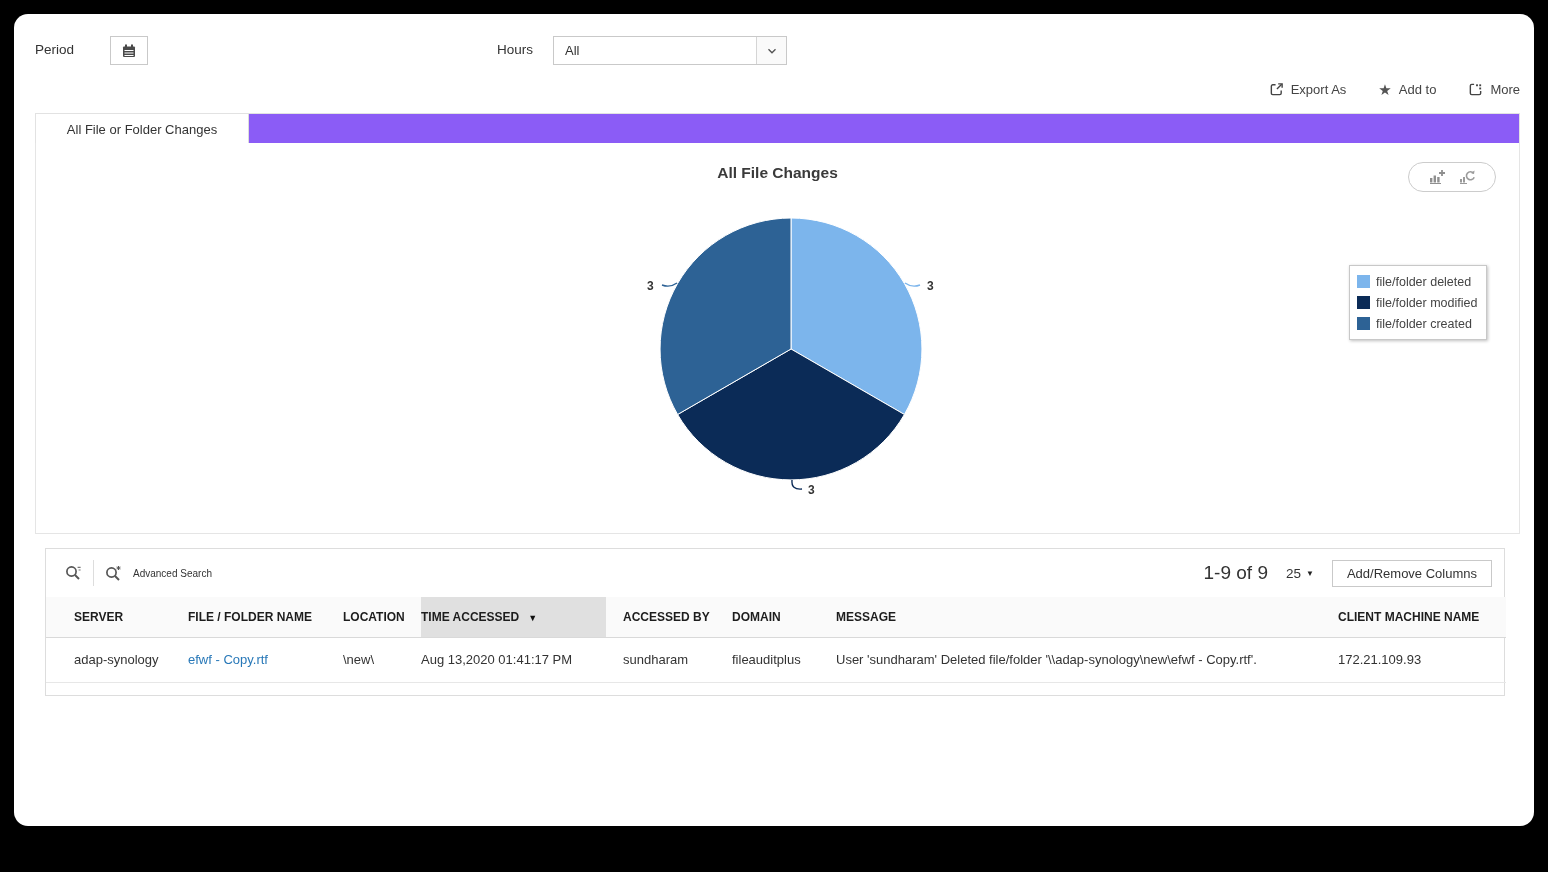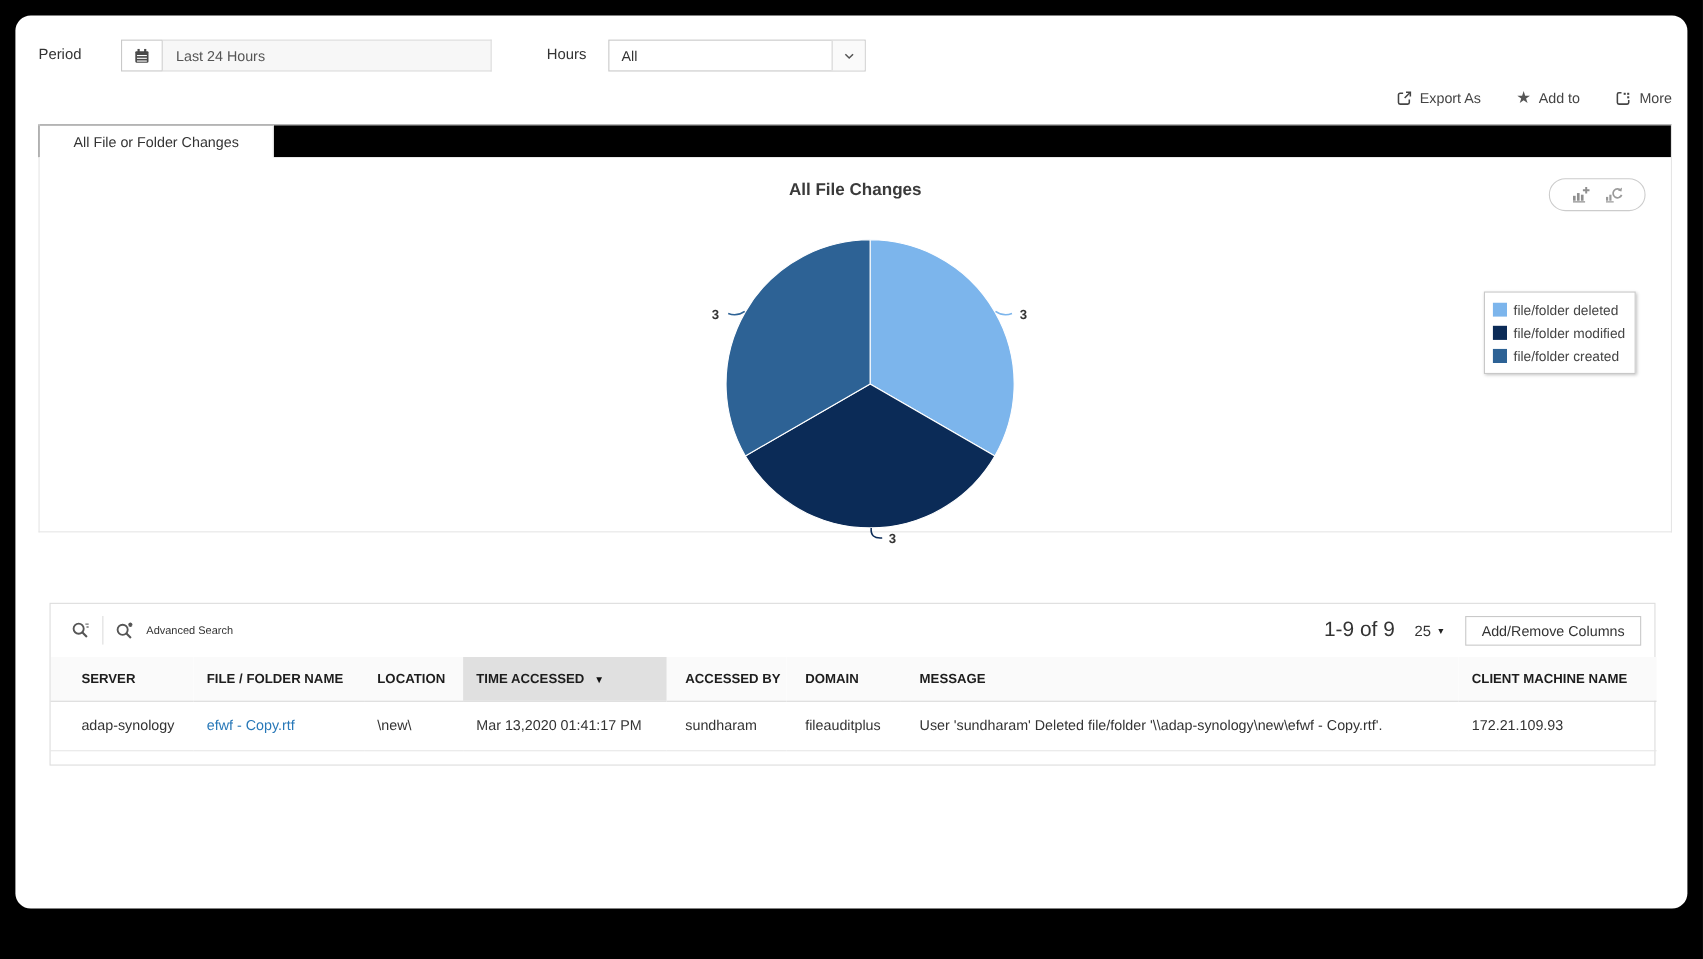--- a/index.html
+++ b/index.html
@@ -16,25 +16,25 @@
   .hours-select { position:absolute; left:539px; top:22px; width:234px; height:29px; background:#fff; border:1px solid #c9c9c9; cursor:pointer; }
   .hours-value { position:absolute; left:11px; top:6px; font-size:13px; color:#333; }
   .hours-chevron { position:absolute; right:0; top:0; width:30px; height:100%; border-left:1px solid #d5d5d5; background:#fafafa; display:flex; align-items:center; justify-content:center; }
 
   
   .actions { position:absolute; right:14px; top:62px; height:26px; display:flex; align-items:center; gap:32px; }
   .action { display:flex; align-items:center; gap:7px; font-size:13px; color:#444; cursor:pointer; }
   .star { font-size:15px; color:#555; line-height:1; }
 
   
-  .tabstrip { position:absolute; left:21px; top:99px; width:1485px; height:30px; background:#000000; border:1px solid #e2e2e2; border-bottom:none; }
+  .tabstrip { position:absolute; left:21px; top:99px; width:1485px; height:30px; background:#8b5cf6; border:1px solid #e2e2e2; border-bottom:none; }
   .tab { position:absolute; left:0; top:0; width:213px; height:30px; background:#fff; border-right:1px solid #ddd; display:flex; align-items:center; justify-content:center; font-size:13px; color:#333; cursor:pointer; }
 
   
-  .chart-panel { position:absolute; left:21px; top:129px; width:1485px; height:341px; background:#fff; border:1px solid #e5e5e5; border-top:none; }
+  .chart-panel { position:absolute; left:21px; top:129px; width:1485px; height:391px; background:#fff; border:1px solid #e5e5e5; border-top:none; }
   .chart-title { position:absolute; left:0; top:21px; width:100%; text-align:center; font-size:15.5px; font-weight:bold; color:#3a3a3a; }
   .chart-tools { position:absolute; right:23px; top:19px; width:88px; height:30px; border:1px solid #ccc; border-radius:15px; display:flex; align-items:center; justify-content:center; gap:12px; background:#fff; }
   .chart-tools .tool { cursor:pointer; display:flex; align-items:center; }
   .pie-svg { position:absolute; left:0; top:0; }
   .legend { position:absolute; left:1313px; top:122px; background:#fff; border:1px solid #c8c8c8; box-shadow:1px 1px 3px rgba(0,0,0,.25); padding:5px 9px 5px 7px; }
   .legend-item { display:flex; align-items:center; gap:6px; height:21px; font-size:12.5px; color:#444; cursor:pointer; }
 
   
   .table-card { position:absolute; left:31px; top:534px; width:1460px; height:148px; border:1px solid #ddd; background:#fff; }
   .grid-toolbar { position:absolute; left:0; top:0; width:100%; height:48px; display:flex; align-items:center; }
@@ -47,21 +47,21 @@
   .caret { font-size:8px; color:#222; }
   .addrem-btn { height:27px; border:1px solid #c9c9c9; background:#fff; font-size:13px; color:#333; padding:0 14px; cursor:pointer; font-family:"Liberation Sans", sans-serif; }
 
   table.grid { width:100%; border-collapse:collapse; table-layout:fixed; position:absolute; top:48px; left:0; }
   .grid th { height:40px; font-size:12px; color:#1d1d1d; text-align:left; font-weight:bold; background:#fafafa; border-bottom:1px solid #d9d9d9; white-space:nowrap; overflow:hidden; cursor:pointer; }
   .grid th.sorted { background:#e0e0e0; }
   .grid td { height:45px; font-size:13px; color:#333; border-bottom:1px solid #e7e7e7; white-space:nowrap; overflow:hidden; }
   .grid th:nth-child(1), .grid td:nth-child(1) { width:130px; padding-left:28px; }
   .grid th:nth-child(2), .grid td:nth-child(2) { width:155px; padding-left:12px; }
   .grid th:nth-child(3), .grid td:nth-child(3) { width:90px;  padding-left:12px; }
-  .grid th:nth-child(4), .grid td:nth-child(4) { width:185px; padding-left:12px; }
+  .grid th:nth-child(4), .grid td:nth-child(4) { width:185px; padding-left:0; }
   .grid th:nth-child(5), .grid td:nth-child(5) { width:109px; padding-left:17px; }
   .grid th:nth-child(6), .grid td:nth-child(6) { width:104px; padding-left:17px; }
   .grid th:nth-child(7), .grid td:nth-child(7) { width:507px; padding-left:17px; }
   .grid th:nth-child(8), .grid td:nth-child(8) { width:180px; padding-left:12px; }
   .sort-arrow { font-size:9px; margin-left:9px; color:#111; }
   a.file-link { color:#2878b8; text-decoration:none; cursor:pointer; }
 
   .icon { display:inline-flex; }
 </style>
 </head>
@@ -76,21 +76,20 @@
         <svg width="16" height="16" viewBox="0 0 16 16">
             <rect x="2" y="3.5" width="12" height="10.5" rx="1" fill="#4a4a4a"></rect>
             <rect x="4" y="1.5" width="2" height="3" fill="#4a4a4a"></rect>
             <rect x="10" y="1.5" width="2" height="3" fill="#4a4a4a"></rect>
             <rect x="3.5" y="7" width="9" height="1" fill="#fff"></rect>
             <rect x="3.5" y="9.5" width="9" height="1" fill="#fff"></rect>
             <rect x="3.5" y="12" width="9" height="1" fill="#fff"></rect>
           </svg>
       </span>
     </div>
-    <input class="period-input" readonly="" value="Last 24 Hours" style="">
     <span class="lbl hours-lbl">Hours</span>
     <div class="hours-select">
       <span class="hours-value">All</span>
       <span class="hours-chevron">
         <svg width="14" height="14" viewBox="0 0 16 16">
             <path d="M4 6 L8 10 L12 6" fill="none" stroke="#555" stroke-width="1.6"></path>
           </svg>
       </span>
     </div>
   </div>
@@ -230,21 +229,21 @@
           <th>DOMAIN</th>
           <th>MESSAGE</th>
           <th>CLIENT MACHINE NAME</th>
         </tr>
       </thead>
       <tbody>
         <tr>
           <td>adap-synology</td>
           <td><a class="file-link">efwf - Copy.rtf</a></td>
           <td>\new\</td>
-          <td>Mar 13,2020 01:41:17 PM</td>
+          <td>Aug 13,2020 01:41:17 PM</td>
           <td>sundharam</td>
           <td>fileauditplus</td>
           <td>User 'sundharam' Deleted file/folder '\\adap-synology\new\efwf - Copy.rtf'.</td>
           <td>172.21.109.93</td>
         </tr>
       </tbody>
     </table>
   </div>
 
 </div>

